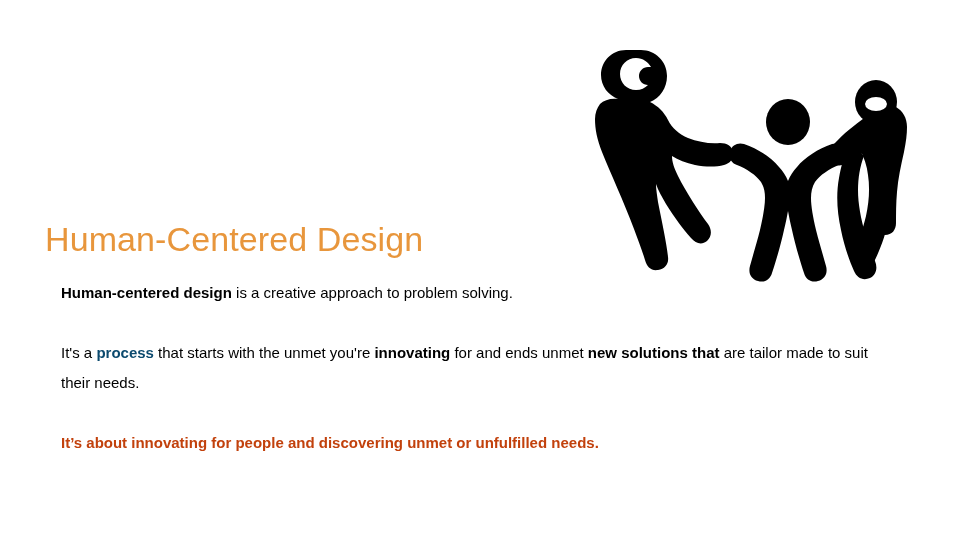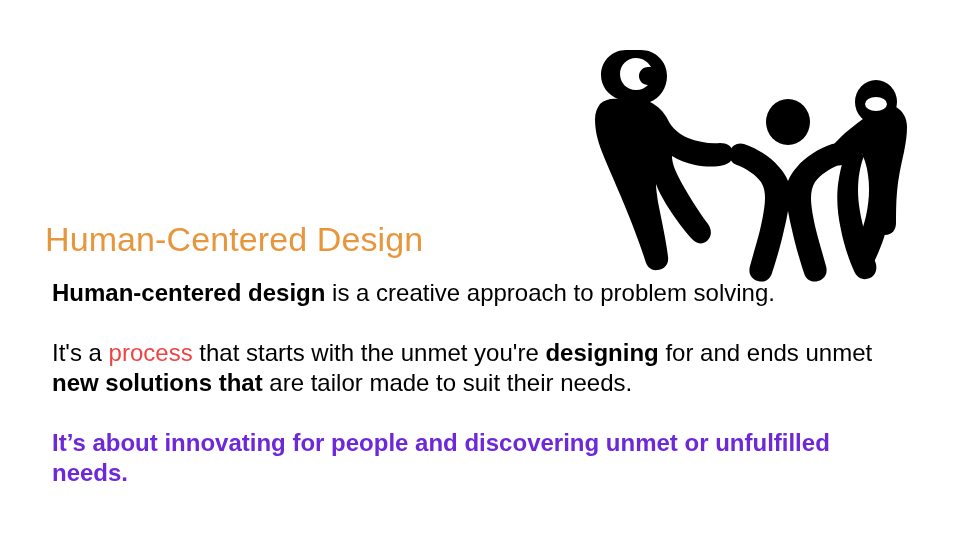--- a/index.html
+++ b/index.html
@@ -36,43 +36,43 @@
   }
   .title {
     font-size: 34px;
     line-height: 42px;
     font-weight: normal;
     color: #E8963C;
     margin: 0 0 18px 0;
     letter-spacing: 0.1px;
   }
   .para {
-    font-size: 24px;
+    font-size: 15px;
     line-height: 30px;
     color: #000000;
-    margin: 7px;
+    margin: 16px;
   }
   .para.p1 {
     margin-bottom: 30px;
   }
   .para.p2 {
     margin-bottom: 30px;
     width: 830px;
   }
   .para.p3 {
-    color: #6d28d9;
+    color: #c2410c;
     font-weight: bold;
     width: 800px;
   }
   .b {
     font-weight: bold;
   }
   .orange-bold {
-    color: #ef4444;
-    font-weight: normal;
+    color: #0c4a6e;
+    font-weight: bold;
   }
 </style>
 </head>
 <body>
 
 <div class="slide">
 
   <div class="artwork">
     <svg viewBox="0 0 370 280" width="370" height="280" xmlns="http://www.w3.org/2000/svg">
       <g fill="#000000">
@@ -91,18 +91,18 @@
       </g>
     </svg>
   </div>
 
   <div class="content">
 
     <h1 class="title">Human-Centered Design</h1>
 
     <p class="para p1"><span class="b">Human-centered design</span><span> is a creative approach to problem solving.</span></p>
 
-    <p class="para p2"><span>It's a </span><span class="orange-bold">process</span><span> that starts with the unmet you're </span><span class="b">designing</span><span> for and ends unmet </span><span class="b">new solutions that</span><span> are tailor made to suit their needs.</span></p>
+    <p class="para p2"><span>It's a </span><span class="orange-bold">process</span><span> that starts with the unmet you're </span><span class="b">innovating</span><span> for and ends unmet </span><span class="b">new solutions that</span><span> are tailor made to suit their needs.</span></p>
 
     <p class="para p3">It’s about innovating for people and discovering unmet or unfulfilled needs.</p>
 
   </div>
 </div>
 
 </body></html>

